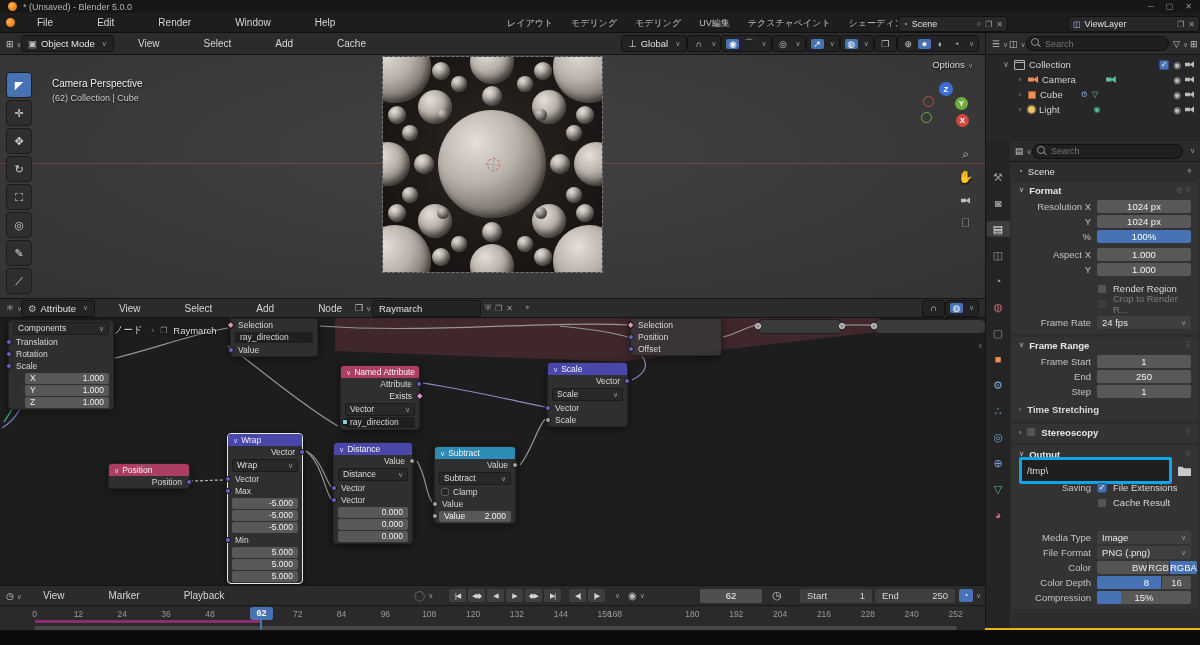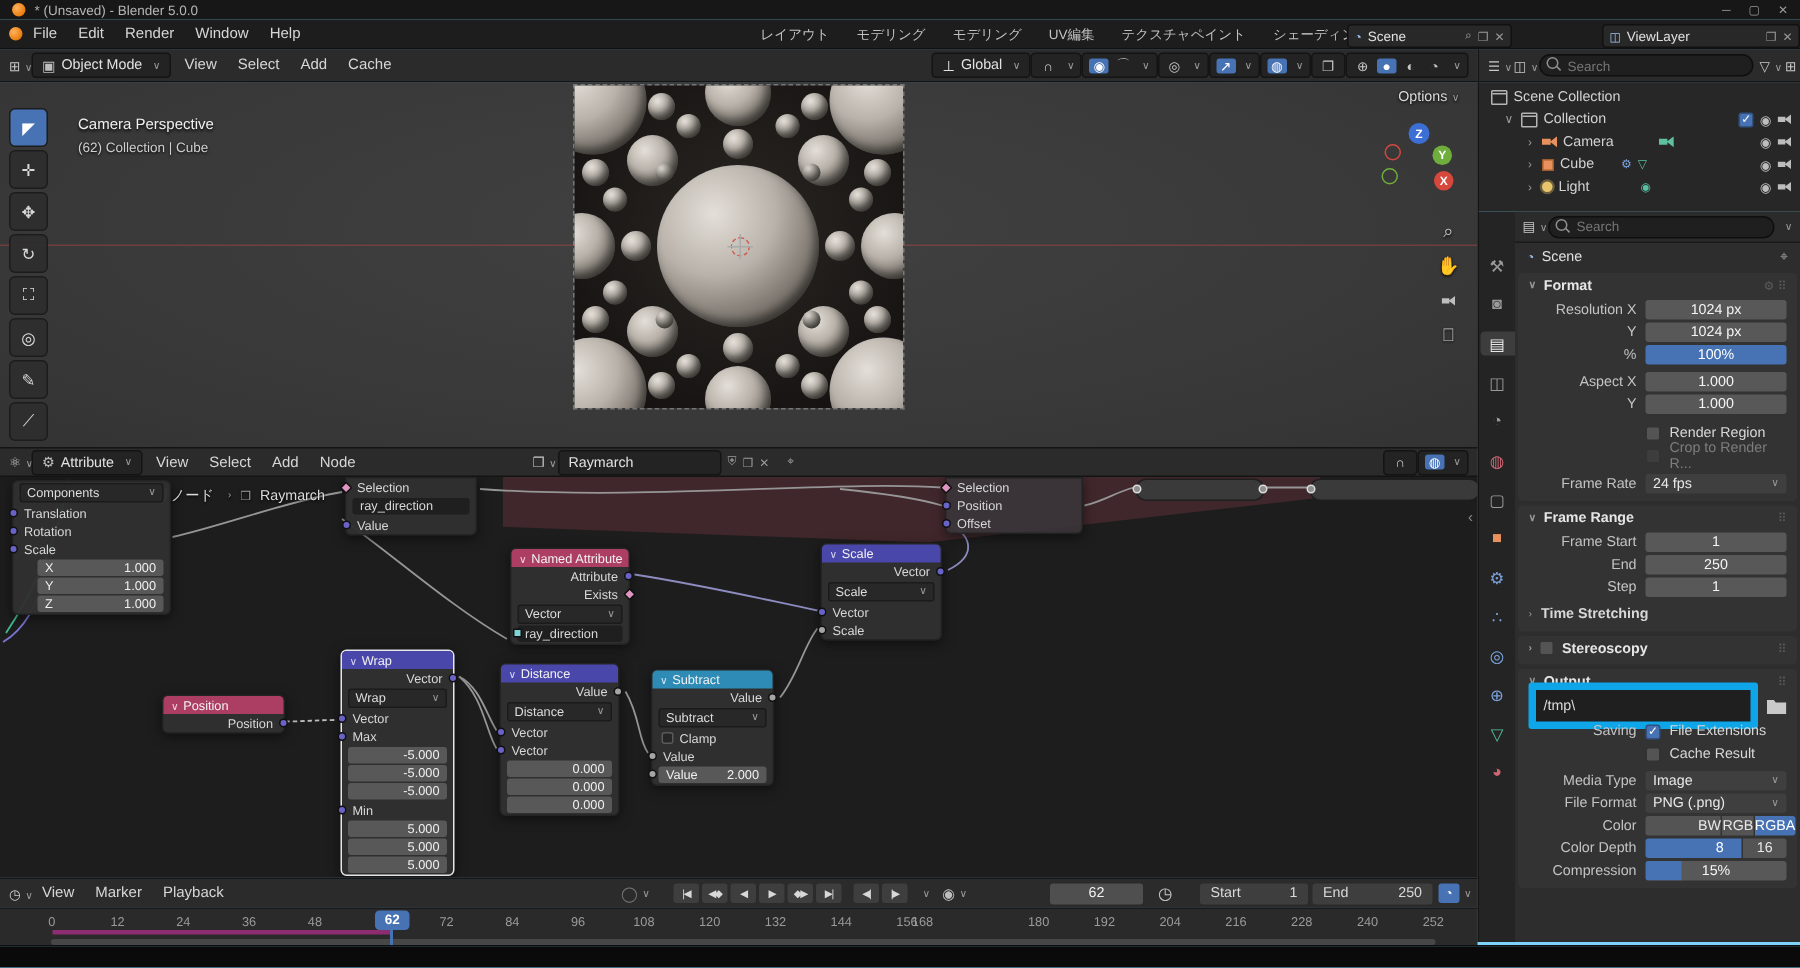--- a/index.html
+++ b/index.html
@@ -1,28 +1,28 @@
 <!DOCTYPE html>
 <html><head>
 <meta charset="utf-8">
 <style>
   html,body{margin:0;padding:0;background:#0a0a0a;}
-  #app{position:relative;width:1200px;height:631px;overflow:hidden;background:#7dd3fc;
+  #app{position:relative;width:1200px;height:631px;overflow:hidden;background:#eab308;
        font-family:"Liberation Sans",sans-serif;color:#cccccc;font-size:10px;}
   .abs{position:absolute;}
   .flex{display:flex;align-items:center;}
   .car{color:#9a9a9a;font-size:7px;margin-left:3px;}
   
   #titlebar{left:0;top:0;width:1200px;height:13px;background:#171717;display:flex;align-items:center;
             padding:0 8px;box-sizing:border-box;font-size:9px;color:#b5b5b5;gap:6px;}
   .blogo{width:9px;height:9px;border-radius:50%;background:radial-gradient(circle at 35% 35%,#ffb25e,#e87d0d 70%);display:inline-block;}
   #winbtns{margin-left:auto;display:flex;gap:12px;color:#9a9a9a;font-size:8px;}
   #menubar{left:0;top:13px;width:1200px;height:20px;background:#1d1d1d;border-bottom:1px solid #101010;
            display:flex;align-items:center;box-sizing:border-box;padding:0 6px;}
-  .menu-item{padding:0 7px;font-size:10px;color:#d6d6d6;white-space:nowrap;}
+  .menu-item{padding:0 22px;font-size:10px;color:#d6d6d6;white-space:nowrap;}
   #ws-list{position:absolute;left:498px;top:0;height:20px;display:flex;align-items:center;overflow:hidden;width:400px;}
   .ws-item{padding:2px 8px;margin:0 1px;font-size:9px;color:#c2c2c2;border-radius:3px;white-space:nowrap;}
   .id-widget{position:absolute;top:3px;height:14px;display:flex;align-items:center;background:#282828;
              border:1px solid #111;border-radius:3px;font-size:9px;color:#e0e0e0;padding:0 4px;gap:4px;}
   .wicon{font-size:8px;color:#9fc4ef;}
   .gico{color:#9a9a9a;font-size:8px;}
   
   #vp-header{left:0;top:33px;width:985px;height:22px;background:#2b2b2b;border-bottom:1px solid #141414;
              display:flex;align-items:center;box-sizing:border-box;padding:0 6px;gap:2px;}
   .pill{display:flex;align-items:center;gap:4px;background:#232323;border:1px solid #141414;border-radius:3px;
@@ -99,21 +99,21 @@
   .cblabel.dim{color:#7d7d7d;}
   .seg{flex:1;display:flex;gap:1px;}
   .seg span{flex:1;background:#545454;text-align:center;height:13px;line-height:13px;font-size:9.5px;color:#e8e8e8;}
   .seg span:first-child{border-radius:2px 0 0 2px;padding-left:35px;}
   .seg span:last-child{border-radius:0 2px 2px 0;}
   .seg span.sel{background:#4772b3;color:#fff;}
   .pslider{position:relative;flex:1;height:13px;background:#585858;border-radius:2px;overflow:hidden;
            text-align:center;font-size:9.5px;color:#f4f4f4;line-height:13px;}
   .pslider .fill{position:absolute;left:0;top:0;bottom:0;background:#4772b3;}
   .pslider .txt{position:relative;}
-  .pathfield{flex:1;background:#1f1f1f;border:5px solid #0ea5e9;border-radius:2px;height:13px;line-height:13px;
+  .pathfield{flex:1;background:#1f1f1f;border:3px solid #0ea5e9;border-radius:2px;height:13px;line-height:13px;
              color:#dcdcdc;font-size:9.5px;padding:4px 5px;text-align:left;}
   .folder{width:13px;height:11px;background:#c9c9c9;clip-path:polygon(0 15%,35% 15%,45% 30%,100% 30%,100% 100%,0 100%);}
   
   #ne-header{left:0;top:298px;width:985px;height:20px;background:#2b2b2b;border-top:1px solid #141414;border-bottom:1px solid #141414;
              display:flex;align-items:center;gap:2px;box-sizing:border-box;padding:0 6px;}
   #ne-canvas{left:0;top:318px;width:985px;height:267px;background:#1d1d1d;overflow:hidden;}
   #ne-frame{position:absolute;left:335px;top:0;width:545px;height:46px;background:rgba(122,54,66,.38);
             clip-path:polygon(0 0,100% 0,100% 30%,52% 95%,0 72%);}
   #ne-crumb{position:absolute;left:12px;top:6px;display:flex;align-items:center;gap:6px;font-size:9.5px;color:#dcdcdc;text-shadow:0 1px 2px #000;}
   .node{position:absolute;background:rgba(48,48,48,.96);border-radius:4px;font-size:8.5px;color:#d8d8d8;
@@ -346,24 +346,20 @@
     <span class="hico">☰<span class="car">∨</span></span>
     <span class="hico">◫<span class="car">∨</span></span>
     <span class="search-wrap">
       <span class="mag"></span>
       <input class="search" placeholder="Search" style="">
     </span>
     <span class="hico">▽<span class="car">∨</span></span>
     <span class="hico">⊞</span>
   </div>
   <div id="ol-body" class="abs">
-    <div class="orow" style="padding-left:8px;">
-      <span class="obox"></span>
-      <span>Scene Collection</span>
-    </div>
     <div class="orow" style="padding-left:16px;">
       <span class="tw">∨</span>
       <span class="obox"></span>
       <span>Collection</span>
       <span class="spacer"></span>
       <span class="cb on">✓</span>
       <span class="oeye">◉</span>
       <span class="ocam"></span>
     </div>
     <div class="orow" style="padding-left:30px;">
@@ -519,21 +515,21 @@
       <div class="prow" style="margin-top:4px;">
           <span class="plabel">Saving</span>
           <span class="cb on">✓</span>
           <span class="cblabel">File Extensions</span>
         </div>
       <div class="prow">
           <span class="plabel"></span>
           <span class="cb"></span>
           <span class="cblabel">Cache Result</span>
         </div>
-      <div class="prow" style="margin-top:5px;align-items:center;">
+      <div class="prow" style="margin-top:22px;align-items:center;">
           <span class="plabel">Media Type</span>
           <span class="pdrop">
             <span>Image</span>
             <span class="car">∨</span>
           </span>
         </div>
       <div class="prow">
           <span class="plabel">File Format</span>
           <span class="pdrop">
             <span>PNG (.png)</span>

